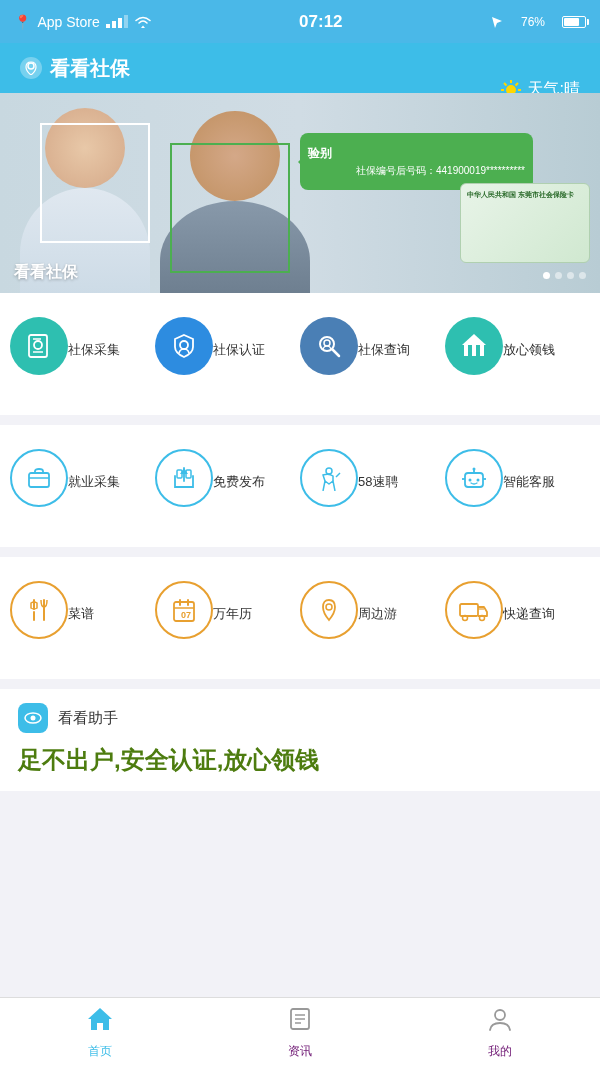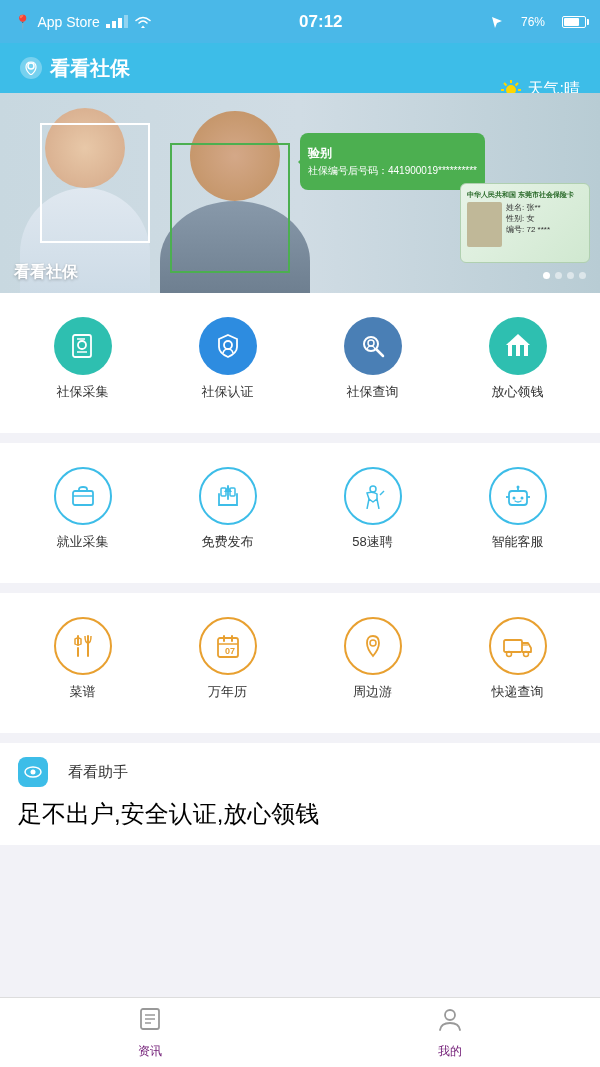--- a/index.html
+++ b/index.html
@@ -136,21 +136,20 @@
       padding: 16px 10px;
       margin-bottom: 10px;
     }
     .grid-row {
       display: flex;
       justify-content: space-around;
       margin-bottom: 8px;
     }
     .grid-item {
       display: flex;
-      flex-direction: column;
       align-items: center;
       width: 25%;
       cursor: pointer;
       padding: 8px 0;
     }
     .grid-icon {
       width: 58px; height: 58px;
       border-radius: 50%;
       display: flex;
       align-items: center;
@@ -188,35 +187,35 @@
 
     
     .helper-section {
       background: #fff;
       padding: 14px 18px;
       margin-bottom: 0;
     }
     .helper-header {
       display: flex;
       align-items: center;
-      gap: 20px;
+      gap: 10px;
       margin-bottom: 10px;
     }
     .helper-icon {
       width: 30px; height: 30px;
       background: #3dbde8;
       border-radius: 8px;
       display: flex; align-items: center; justify-content: center;
       color: #fff; font-size: 16px;
     }
     .helper-title { font-size: 15px; color: #333; font-weight: 500; }
     .helper-slogan {
       font-size: 24px;
-      color: #000000;
-      font-weight: 400;
+      color: #4d7c0f;
+      font-weight: 700;
       line-height: 1.4;
     }
 
     
     .tab-bar {
       position: fixed;
       bottom: 0; left: 0; width: 600px;
       height: 70px;
       background: #fff;
       border-top: 1px solid #ddd;
@@ -316,31 +315,25 @@
 
     <div style="position:absolute;top:10px;left:150px;width:170px;height:195px;overflow:hidden;">
       <div style="width:90px;height:90px;background:radial-gradient(ellipse,#d4a888,#c09060);border-radius:50%;margin:8px auto 0;"></div>
       <div style="width:150px;height:120px;background:linear-gradient(to bottom,#8899aa,#667788);border-radius:50% 50% 0 0;margin:0 auto;"></div>
     </div>
 
     <div class="face-box-green"></div>
 
     <div class="face-label">
       <div style="font-size:12px;font-weight:600;">验别</div>
-      <div style="font-size:10px;margin-top:2px;">社保编号后号码：441900019**********</div>
+      <div style="font-size:10px;margin-top:2px;margin-left:48px;">社保编号后号码：441900019**********</div>
     </div>
 
     <div class="id-card">
       <div style="font-size:7px;color:#2a6a2a;font-weight:600;margin-bottom:2px;">中华人民共和国 东莞市社会保险卡</div>
-      <div style="display:flex;gap:4px;">
-        <div style="width:35px;height:45px;background:#c0b898;border-radius:2px;flex-shrink:0;"></div>
-        <div style="flex:1;">
-          <div class="id-card-text">姓名: 张**<br>性别: 女<br>编号: 72 ****</div>
-        </div>
-      </div>
     </div>
 
     <div class="banner-text">看看社保</div>
 
     <div class="banner-dots">
       <div class="dot active"></div>
       <div class="dot"></div>
       <div class="dot"></div>
       <div class="dot"></div>
     </div>
@@ -518,20 +511,28 @@
         </svg>
       </div>
       <span class="helper-title">看看助手</span>
     </div>
     <div class="helper-slogan">足不出户,安全认证,放心领钱</div>
   </div>
 </div>
 
 <div class="tab-bar">
 
+  <div class="tab-item active">
+    <div class="tab-icon">
+      <svg width="28" height="26" viewBox="0 0 28 26" fill="none">
+        <polygon points="14,2 2,13 5,13 5,24 11,24 11,17 17,17 17,24 23,24 23,13 26,13" fill="#3dbde8"></polygon>
+      </svg>
+    </div>
+    <span class="tab-label" style="color:#3dbde8;">首页</span>
+  </div>
 
   <div class="tab-item">
     <div class="tab-icon">
       <svg width="26" height="26" viewBox="0 0 26 26" fill="none">
         <rect x="4" y="3" width="18" height="20" rx="2" stroke="#999" stroke-width="1.8" fill="none"></rect>
         <line x1="8" y1="9" x2="18" y2="9" stroke="#999" stroke-width="1.5"></line>
         <line x1="8" y1="13" x2="18" y2="13" stroke="#999" stroke-width="1.5"></line>
         <line x1="8" y1="17" x2="14" y2="17" stroke="#999" stroke-width="1.5"></line>
       </svg>
     </div>

